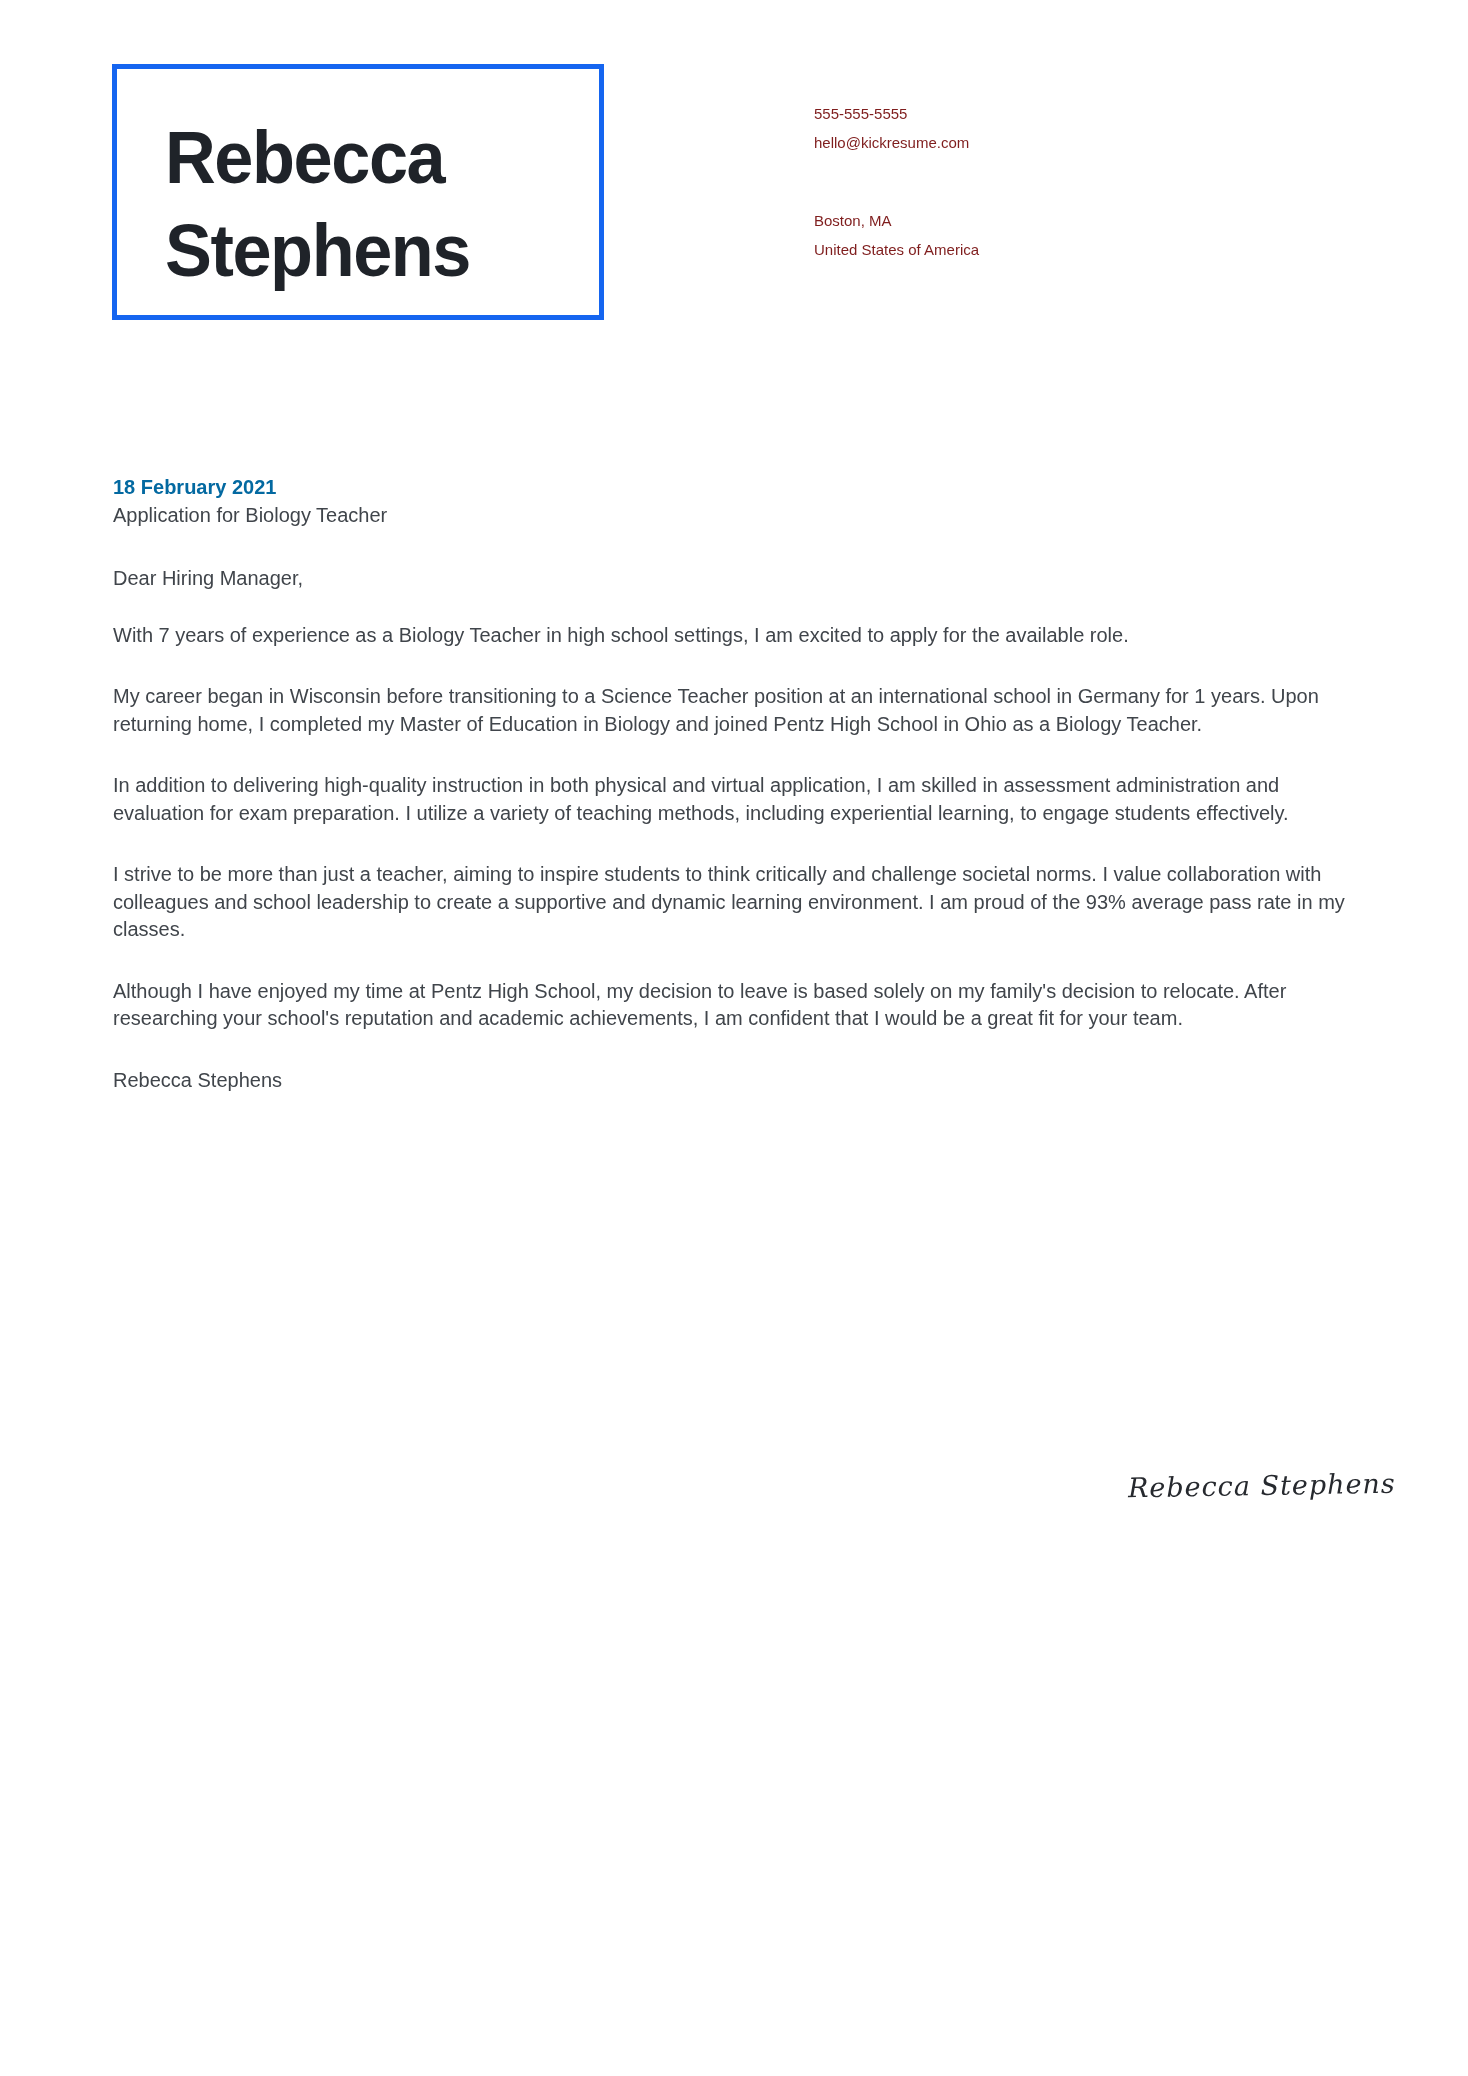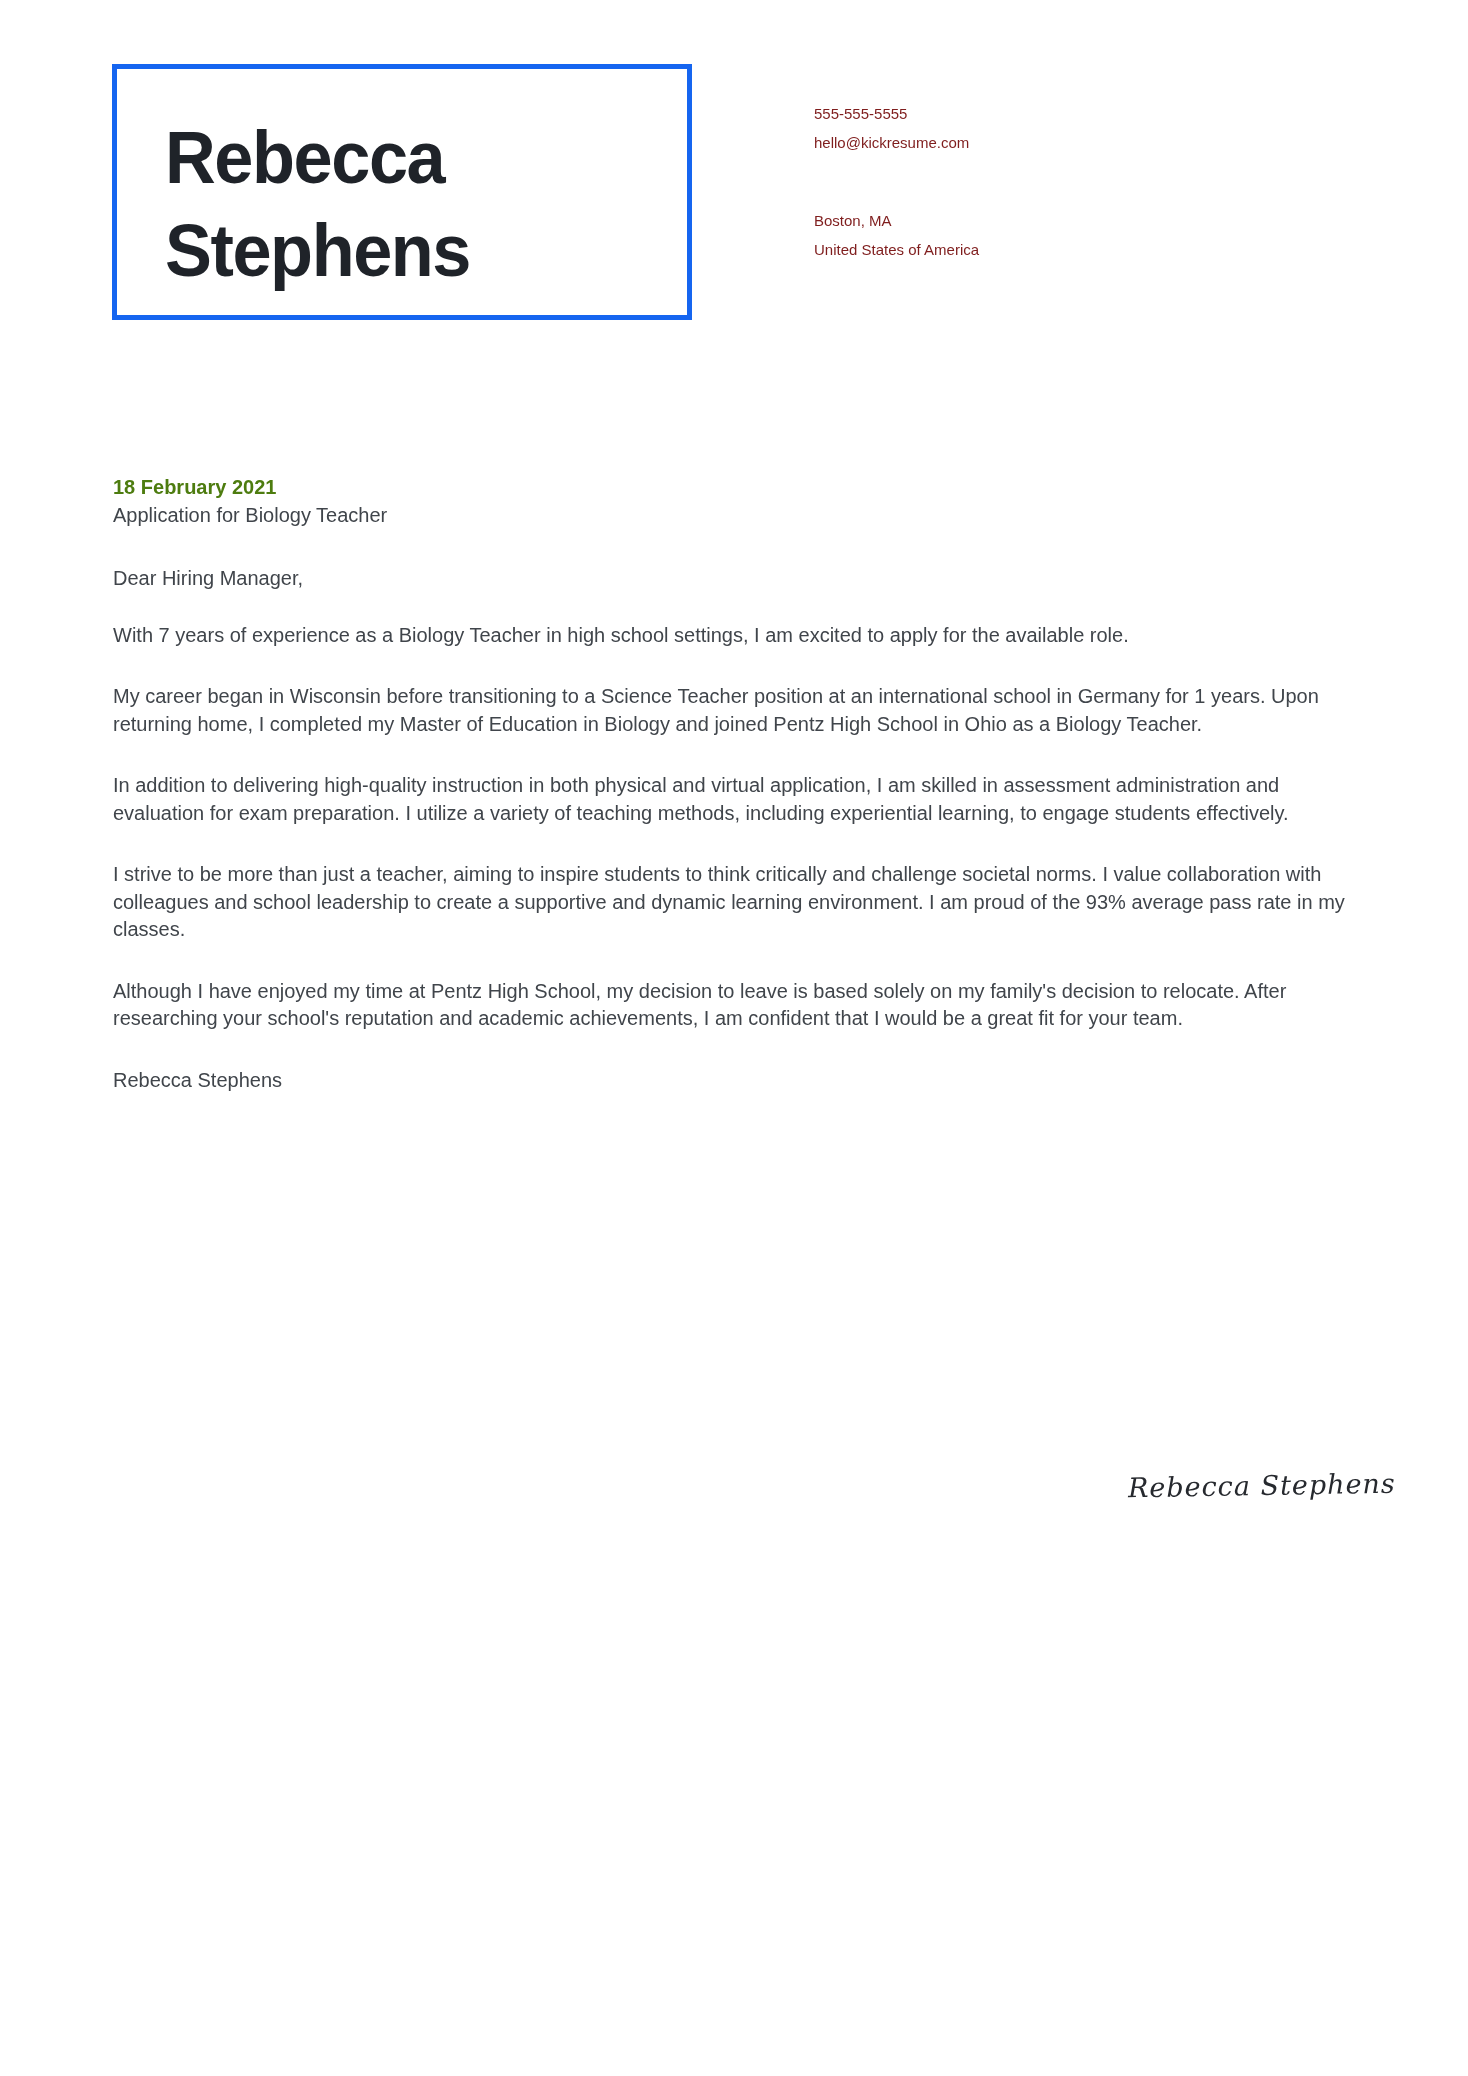--- a/index.html
+++ b/index.html
@@ -14,21 +14,21 @@
     background: #ffffff;
     font-family: "Liberation Sans", sans-serif;
     color: #40454b;
     overflow: hidden;
   }
   
   .name-box {
     position: absolute;
     left: 112px;
     top: 64px;
-    width: 580px;
+    width: 492px;
     height: 256px;
     border: 5px solid #1565f0;
     box-sizing: border-box;
     background: #ffffff;
   }
   .name {
     margin: 42px 0 0 48px;
     font-size: 74px;
     line-height: 93px;
     font-weight: 700;
@@ -54,21 +54,21 @@
     left: 113px;
     top: 474px;
     width: 1248px;
     font-size: 20px;
     line-height: 27.5px;
     color: #40454b;
   }
   .letter p { margin: 0 0 34px 0; }
   .date {
     font-weight: 700;
-    color: #4d7c0f;
+    color: #0369a1;
     margin: 0 !important;
   }
   .subject { margin: 0 0 36px 0 !important; }
   .salutation { margin: 0 0 29px 0 !important; }
   .closing { margin: 8px 0 26px 0 !important; }
   .typed-name { margin: 0 !important; }
   
   .signature {
     position: absolute;
     top: 1470px;

